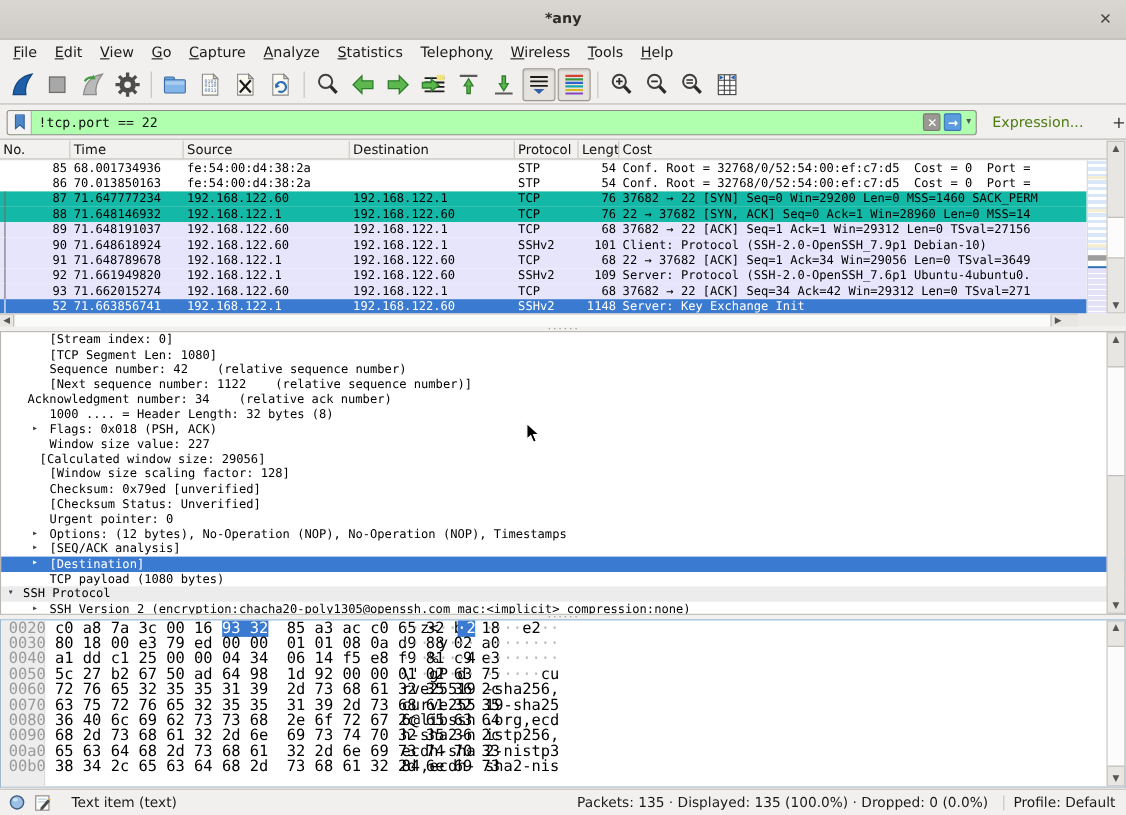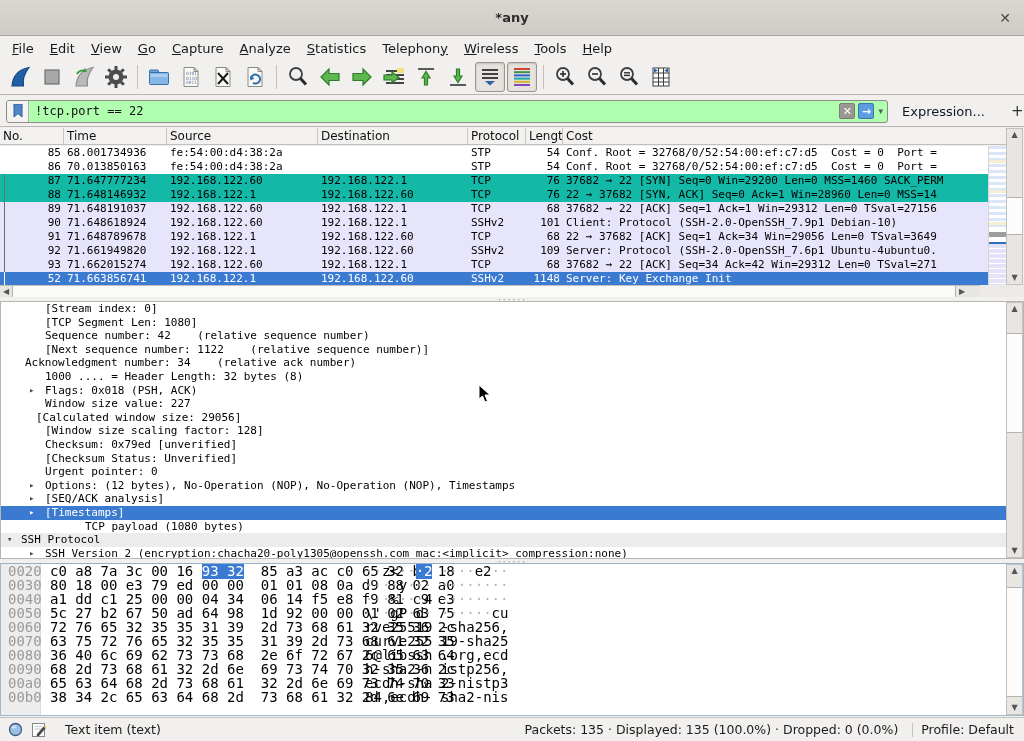--- a/index.html
+++ b/index.html
@@ -36,21 +36,21 @@
   #filter-input { flex:0 0 auto; width:882px; height:23px; border:1px solid #8f8b86; border-radius:3px;
     background:#afffaf; display:flex; align-items:center; overflow:hidden; }
   #bookmark-zone { width:22px; height:100%; background:#f4f3f1; border-right:1px solid #b3b0ab;
     display:flex; align-items:center; justify-content:center; }
   #filter-text { flex:1; font-size:12px; color:#111; padding-left:6px; white-space:pre; }
   .filter-btn { width:16px; height:16px; border-radius:2px; margin-right:3px; display:flex; align-items:center; justify-content:center;
     font-size:11px; color:#fff; font-weight:bold; }
   #clear-btn { background:#9b9894; border:1px solid #7e7b77; }
   #apply-btn { background:#5c9de0; border:1px solid #3a76b5; }
   #filter-caret { font-size:9px; color:#555; margin:0 4px 0 1px; }
-  #expression-label { font-size:13px; color:#0f172a; margin-left:14px; }
+  #expression-label { font-size:13px; color:#4d7c0f; margin-left:14px; }
   #filter-sep { width:1px; height:18px; background:#c6c3be; margin:0 10px; }
   #add-filter-btn { font-size:15px; color:#333; padding:0 6px; }
 
   
   #plist-header { position:absolute; left:0; top:128px; width:1007px; height:17px;
     background:#f2f1ef; border-bottom:1px solid #c2bfba; display:flex; font-size:12px; color:#111; }
   .hcol { border-right:1px solid #c9c6c1; padding:1px 3px; overflow:hidden; white-space:nowrap; flex:0 0 auto; }
   #plist-rows { position:absolute; left:0; top:146px; width:988px; height:139px; background:#fff; overflow:hidden; }
   .prow { display:flex; height:14px; font-size:11px; line-height:14px; white-space:pre; position:relative;
     font-family:"DejaVu Sans Mono", monospace; color:#000; }
@@ -449,22 +449,22 @@
       <div class="drow"><span style="padding-left: 44px;">1000 .... = Header Length: 32 bytes (8)</span></div>
       <div class="drow"><span class="arrow" style="left: 28px;">▸</span><span style="padding-left: 44px;">Flags: 0x018 (PSH, ACK)</span></div>
       <div class="drow"><span style="padding-left: 44px;">Window size value: 227</span></div>
       <div class="drow"><span style="padding-left: 35px;">[Calculated window size: 29056]</span></div>
       <div class="drow"><span style="padding-left: 44px;">[Window size scaling factor: 128]</span></div>
       <div class="drow"><span style="padding-left: 44px;">Checksum: 0x79ed [unverified]</span></div>
       <div class="drow"><span style="padding-left: 44px;">[Checksum Status: Unverified]</span></div>
       <div class="drow"><span style="padding-left: 44px;">Urgent pointer: 0</span></div>
       <div class="drow"><span class="arrow" style="left: 28px;">▸</span><span style="padding-left: 44px;">Options: (12 bytes), No-Operation (NOP), No-Operation (NOP), Timestamps</span></div>
       <div class="drow"><span class="arrow" style="left: 28px;">▸</span><span style="padding-left: 44px;">[SEQ/ACK analysis]</span></div>
-      <div class="drow sel"><span class="arrow" style="left: 28px;">▸</span><span style="padding-left: 44px;">[Timestamps]</span></div>
-      <div class="drow"><span style="padding-left: 44px; margin-left: 40px;">TCP payload (1080 bytes)</span></div>
+      <div class="drow sel"><span class="arrow" style="left: 28px;">▸</span><span style="padding-left: 44px;">[Destination]</span></div>
+      <div class="drow"><span style="padding-left: 44px;">TCP payload (1080 bytes)</span></div>
       <div class="drow shade"><span class="arrow" style="left: 6px;">▾</span><span style="padding-left: 20px;">SSH Protocol</span></div>
       <div class="drow"><span class="arrow" style="left: 28px;">▸</span><span style="padding-left: 44px;">SSH Version 2 (encryption:chacha20-poly1305@openssh.com mac:&lt;implicit&gt; compression:none)</span></div>
     </div>
   <div class="vscroll" id="details-vscroll">
     <div class="vs-up">▲</div>
     <div class="vs-thumb" style="top:30px; height:100px;"></div>
     <div class="vs-down">▼</div>
   </div>
 
   <div class="splitter" style="top:559px;">

